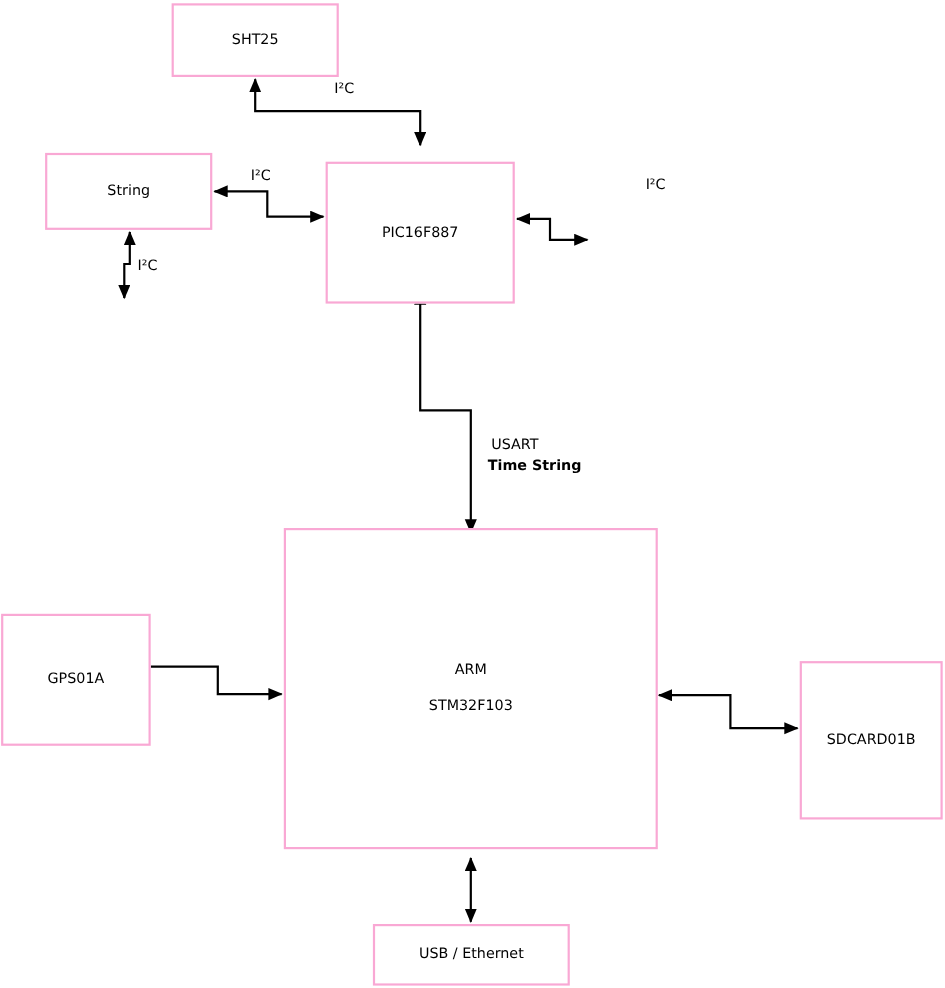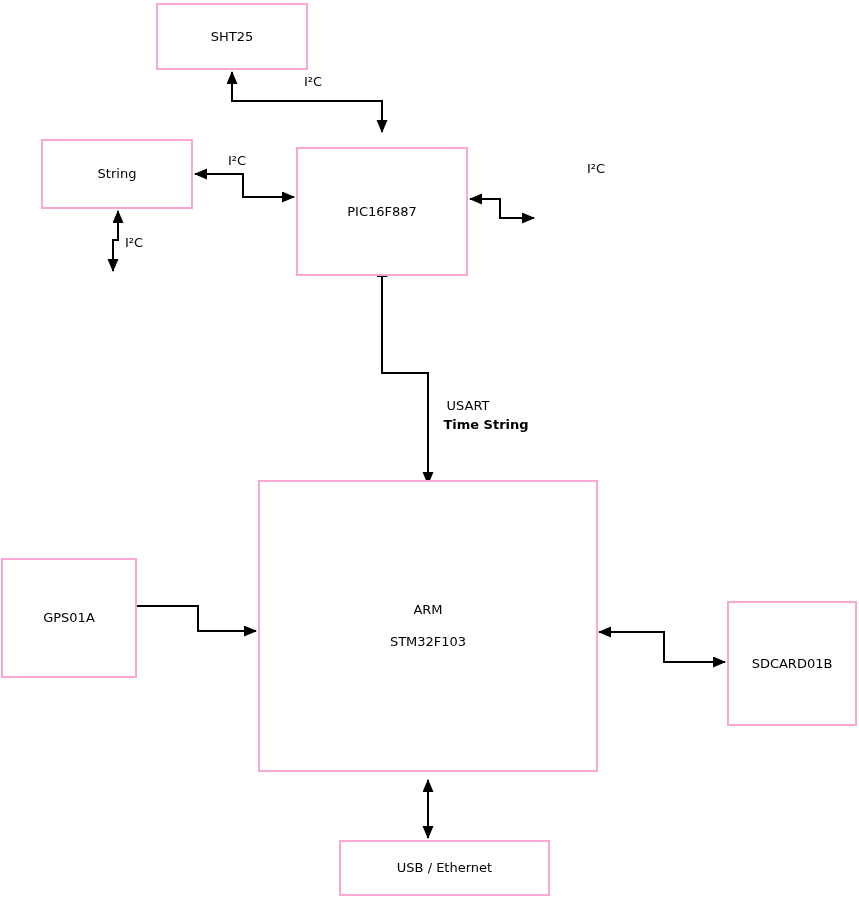--- a/index.html
+++ b/index.html
@@ -100,25 +100,25 @@
   <div class="node" style="left:1px; top:558px; width:136px; height:120px;">
     <span class="lbl">GPS01A</span>
   </div>
 
   <div class="node arm-node" style="left:258px; top:460px; width:340px; height:292px;margin-top:20px;">
     <span class="lbl">ARM</span>
     <span class="gap"></span>
     <span class="lbl">STM32F103</span>
   </div>
 
-  <div class="node" style="left:727px; top:601px; width:130px; height:125px;">
+  <div class="node" style="left:727px; top:601px; width:130px; height:144px;">
     <span class="lbl">SDCARD01B</span>
   </div>
 
-  <div class="node" style="left:339px; top:840px; width:211px; height:56px;">
+  <div class="node" style="left:339px; top:840px; width:179px; height:56px;">
     <span class="lbl">USB / Ethernet</span>
   </div>
 
   <div class="edge-label" style="left:313px; top:81px;">I²C</div>
 
   <div class="edge-label" style="left:237px; top:160px;">I²C</div>
 
   <div class="edge-label" style="left:134px; top:242px;">I²C</div>
 
   <div class="edge-label" style="left:596px; top:168px;">I²C</div>

